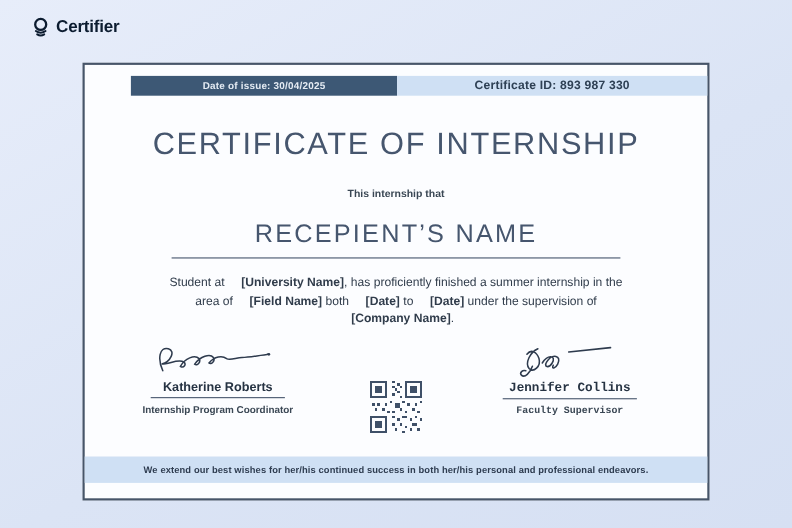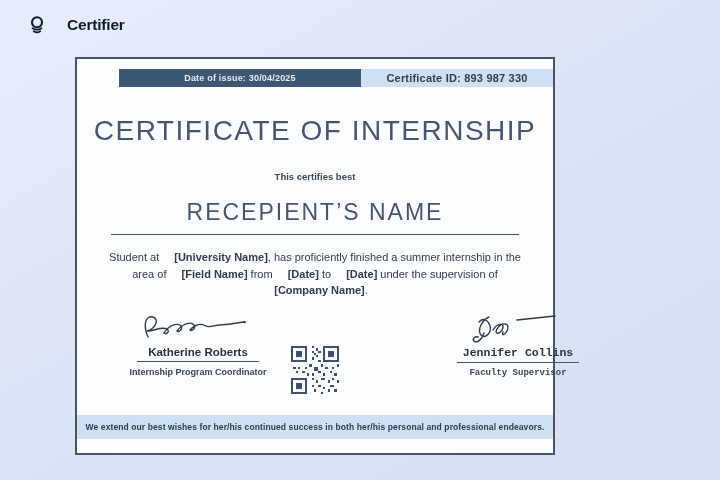--- a/index.html
+++ b/index.html
@@ -7,32 +7,32 @@
   body {
     position: relative;
     font-family: "Liberation Sans", "DejaVu Sans", sans-serif;
     background: linear-gradient(150deg, var(--page-bg-light, #e6ecf9) 0%, var(--page-bg, #dbe4f5) 55%, #d6e0f3 100%);
     overflow: hidden;
   }
 
   
   .brand {
     position: absolute; top: 15px; left: 28px;
-    display: flex; align-items: center; gap: 21px;
+    display: flex; align-items: center; gap: 5px;
     cursor: pointer;
   }
   .brand-name {
     font-size: 15.5px; font-weight: 800; letter-spacing: -0.2px;
     color: var(--brand-ink, #0c1c30);
   }
 
   
   .certificate {
     position: absolute; left: 75px; top: 57px;
-    width: 480px; height: 398px;
+    width: 570px; height: 398px;
     background: var(--card-bg, #fcfdff);
     border: 2px solid var(--card-border, #475569);
   }
 
   
   .meta-row {
     position: absolute; top: 10px; left: 42px; right: 0;
     height: 18px; display: flex;
   }
   .meta-dark {
@@ -140,26 +140,26 @@
 
 <div class="certificate">
 
   <div class="meta-row">
     <div class="meta-dark">Date of issue: 30/04/2025</div>
     <div class="meta-light">Certificate ID: 893 987 330</div>
   </div>
 
   <div class="cert-title">CERTIFICATE OF INTERNSHIP</div>
 
-  <div class="cert-intro">This certifies best</div>
+  <div class="cert-intro">This internship that</div>
 
   <div class="recipient">RECEPIENT’S NAME</div>
   <div class="name-rule"></div>
 
-  <div class="cert-body"><span>Student at </span><b>[University Name]</b><span>, has proficiently finished a summer internship in the area of </span><b>[Field Name]</b><span> from </span><b>[Date]</b><span> to </span><b>[Date]</b><span> under the supervision of </span><b>[Company Name]</b><span>.</span></div>
+  <div class="cert-body"><span>Student at </span><b>[University Name]</b><span>, has proficiently finished a summer internship in the area of </span><b>[Field Name]</b><span> both </span><b>[Date]</b><span> to </span><b>[Date]</b><span> under the supervision of </span><b>[Company Name]</b><span>.</span></div>
 
   <div class="sig-block left">
     <div class="sig-script">
       <svg width="150" height="36" viewBox="0 0 150 36">
         <path d="M25,28 C20,17 22,6 30,8 C37,10 32,20 24,22 C31,22 39,17 44,20 C47,22 44,26 41,24 C45,17 54,13 58,17 C60,20 56,24 54,22 C59,15 68,12 71,16 C73,19 69,23 67,21 C72,15 79,14 83,17 C86,19 92,16 97,16 C104,16 112,14 122,13" fill="none" stroke="#2e3b4e" stroke-width="1.4" stroke-linecap="round"></path>
         <path d="M120,13 c2,-1 3,0 1,1" fill="none" stroke="#2e3b4e" stroke-width="1.2"></path>
       </svg>
     </div>
     <div class="sig-name">Katherine Roberts</div>
     <div class="sig-rule"></div>

